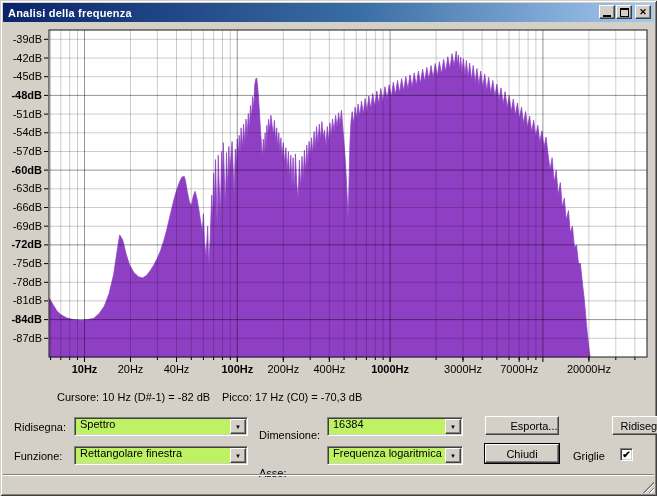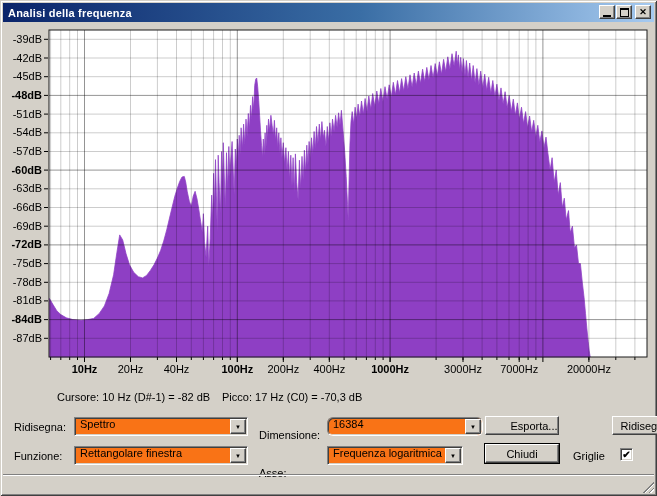--- a/index.html
+++ b/index.html
@@ -38,21 +38,21 @@
   svg text.bold { font-weight:bold; }
 
   
   .readout { position:absolute; top:391px; height:14px; white-space:nowrap; }
   .readout.cursor { left:57px; }
   .readout.peak { left:222px; }
 
   
   .ctl-label { position:absolute; height:14px; white-space:nowrap; }
   .combo {
-    position:absolute; height:19px; background:#f97316;
+    position:absolute; height:19px; background:#bef264;
     border:1px solid; border-color:#808080 #fff #fff #808080;
     box-shadow: inset 1px 1px 0 #404040, inset -1px -1px 0 #d4d0c8;
     padding:0 18px 0 5px; white-space:nowrap; overflow:hidden;
   }
   .combo .arrow-btn {
     position:absolute; right:1px; top:1px; width:16px; height:15px; background:#d4d0c8;
     border:1px solid; border-color:#fff #404040 #404040 #fff;
     box-shadow: inset -1px -1px 0 #808080;
     display:flex; align-items:center; justify-content:center;
     font-size:6px; line-height:1; color:#000;
@@ -257,21 +257,21 @@
   <span class="readout cursor">Cursore: 10 Hz (D#-1) = -82 dB</span>
   <span class="readout peak">Picco: 17 Hz (C0) = -70,3 dB</span>
 
   <span class="ctl-label" style="left:14px; top:421px;">Ridisegna:</span>
   <div class="combo" style="left:74px; top:417px; width:174px;">
     <span>Spettro</span>
     <span class="arrow-btn">▼</span>
   </div>
 
   <span class="ctl-label" style="left:259px; top:421px;margin-top:8px;">Dimensione:</span>
-  <div class="combo" style="left:327px; top:417px; width:156px;border-radius:6px;">
+  <div class="combo" style="left:327px; top:417px; width:136px;">
     <span>16384</span>
     <span class="arrow-btn">▼</span>
   </div>
 
   <div class="btn" style="left:485px; top:416px; width:74px;padding-left:24px;">Esporta...</div>
   <div class="btn" style="left:572px; top:416px; width:66px;margin-left:40px;">Ridisegna</div>
 
   <span class="ctl-label" style="left:14px; top:450px;">Funzione:</span>
   <div class="combo" style="left:74px; top:446px; width:174px;">
     <span>Rettangolare finestra</span>

